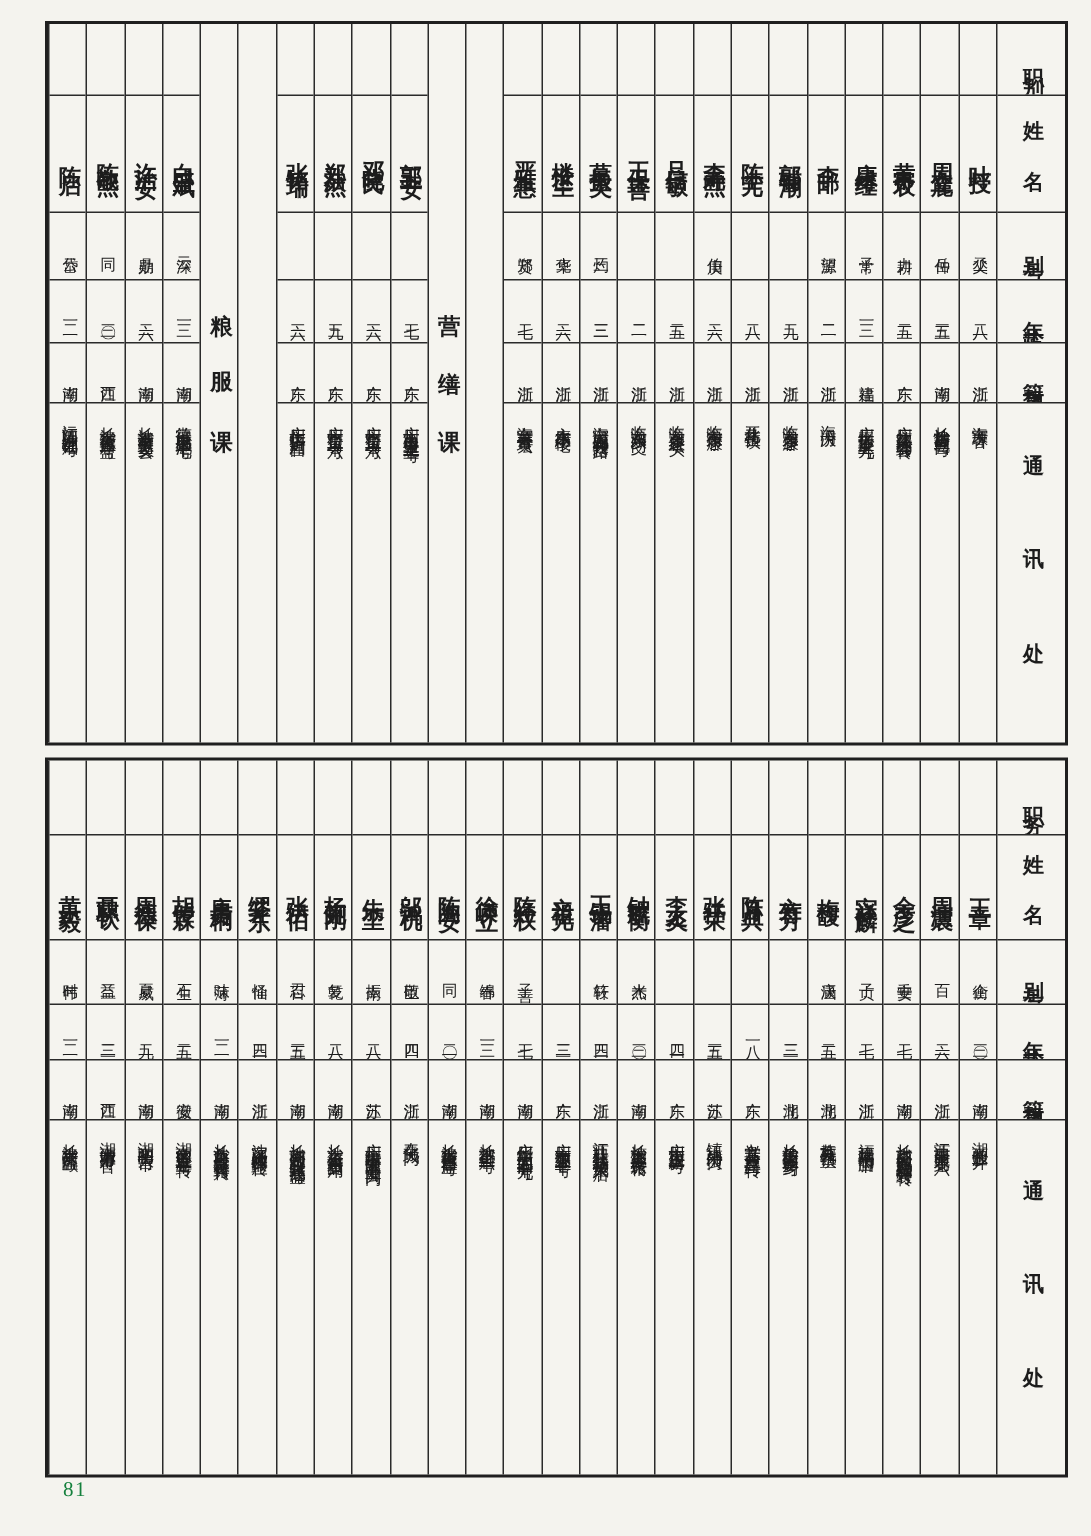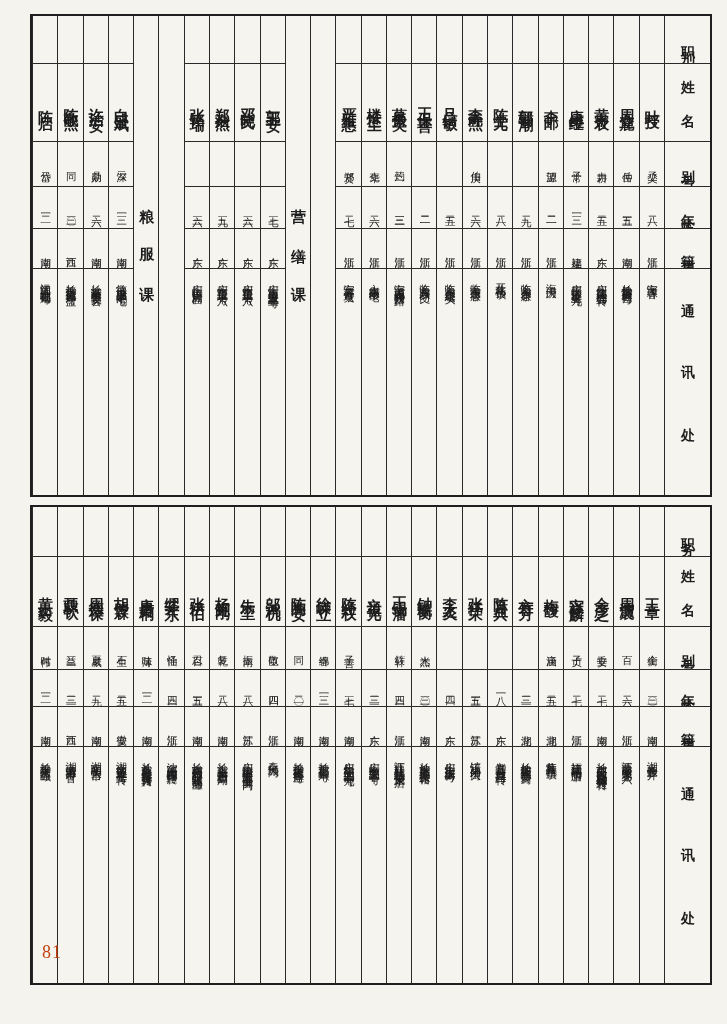--- a/index.html
+++ b/index.html
@@ -68,22 +68,22 @@
   .col.header .cell{align-items:center;}
   .col.header .vtext{font-size:14px;font-weight:bold;letter-spacing:0.35em;}
   .col.header .hr-name .vtext{letter-spacing:2.4em;}
   .col.header .hr-addr .vtext{letter-spacing:4.5em;}
 
   
   .col.section,.col.empty{justify-content:center;align-items:center;}
   .col.section .vtext{font-size:15px;font-weight:bold;letter-spacing:2.6em;}
 
   .page-number{
-    position:absolute;left:42px;top:942px;
-    font-size:18px;letter-spacing:1px;color:#c2410c;
+    position:absolute;left:42px;top:986px;
+    font-size:14px;letter-spacing:1px;color:#15803d;
   }
 </style>
 </head>
 <body>
 
 <div class="page">
   <div id="tbl-top" class="tbl tbl-top">
       <div class="col header">
         <div class="cell hr-job r-job">
           <span class="vtext">职别</span>

